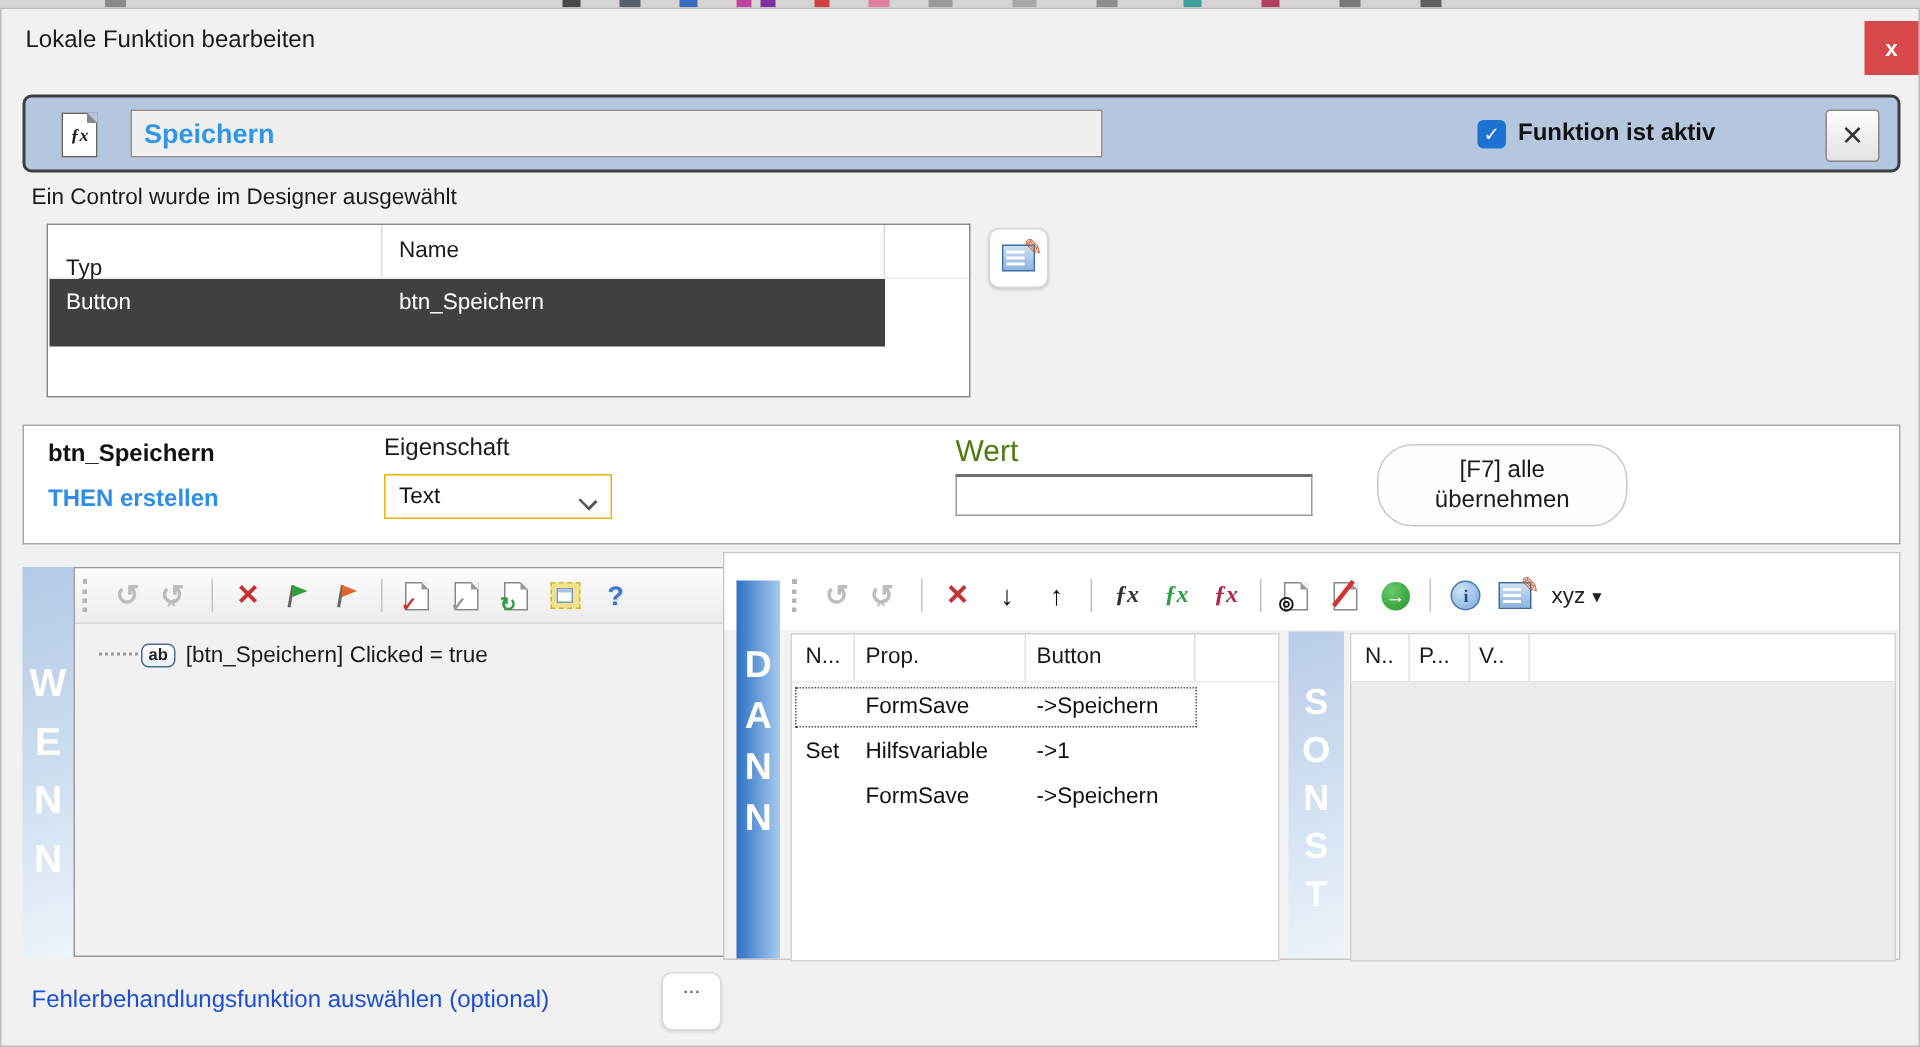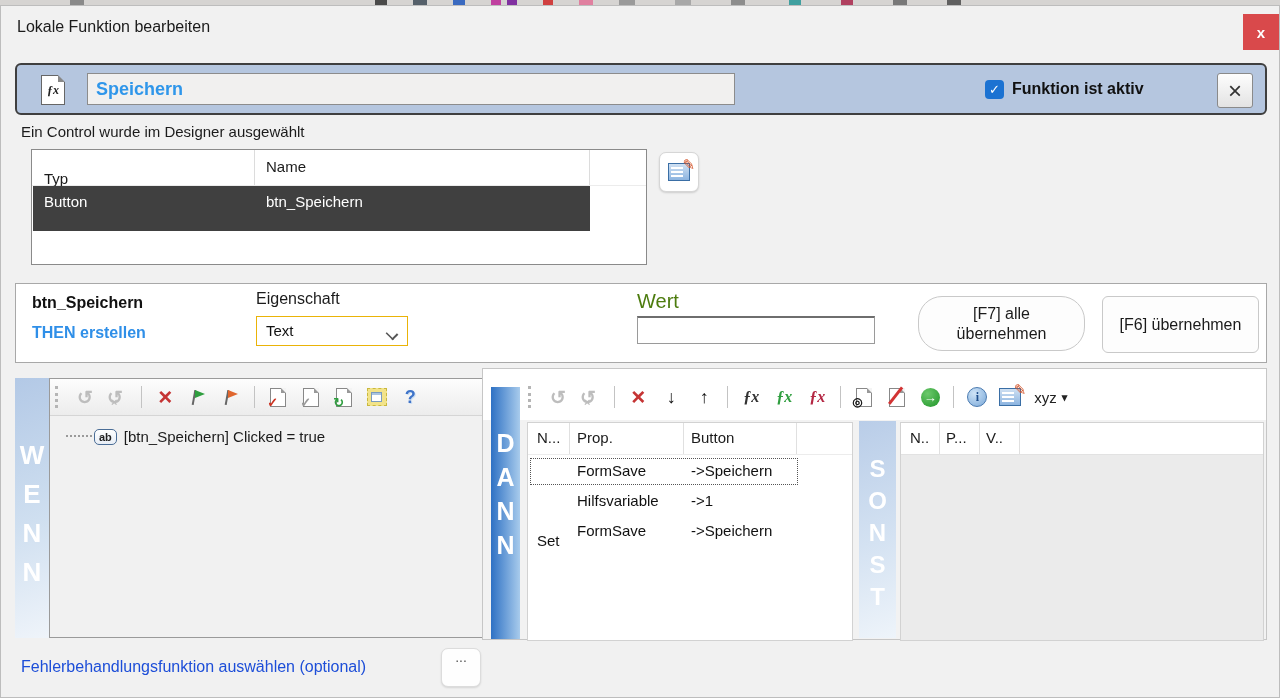--- a/index.html
+++ b/index.html
@@ -118,21 +118,21 @@
   .xyz-dd .caret{font-size:11px;color:#222;}
 
   .dann-table{position:absolute;left:44px;top:53px;width:326px;height:219px;background:#fff;border:1px solid #d2d2d2;box-sizing:border-box;}
   .dt-head{position:relative;height:31px;border-bottom:1px solid #ececec;}
   .dt-head b{position:absolute;top:6px;font-size:15px;font-weight:normal;color:#1b1b1b;}
   .dt-head .h1{left:9px;} .dt-head .h2{left:49px;} .dt-head .h3{left:163px;}
   .dt-head i{position:absolute;top:0;width:1px;height:31px;background:#e0e0e0;}
   .dt-head .l1{left:41px;} .dt-head .l2{left:155px;} .dt-head .l3{left:268px;}
   .dt-row{position:absolute;left:1px;height:29px;width:270px;cursor:pointer;}
   .dt-row span{position:absolute;top:5px;font-size:15px;color:#111;white-space:nowrap;}
-  .dt-row .cn{left:8px;margin-top:40px;} .dt-row .cp{left:48px;} .dt-row .cv{left:162px;}
+  .dt-row .cn{left:8px;} .dt-row .cp{left:48px;} .dt-row .cv{left:162px;}
   .dt-row.focus{outline:1px dotted #555;outline-offset:-2px;}
 
   .sonst-table{position:absolute;left:417px;top:53px;width:364px;height:219px;background:#ebebeb;border:1px solid #d2d2d2;box-sizing:border-box;}
   .st-head{position:relative;height:31px;background:#fff;border-bottom:1px solid #e2e2e2;}
   .st-head b{position:absolute;top:6px;font-size:15px;font-weight:normal;color:#1b1b1b;}
   .st-head .h1{left:9px;} .st-head .h2{left:45px;} .st-head .h3{left:85px;}
   .st-head i{position:absolute;top:0;width:1px;height:31px;background:#e0e0e0;}
   .st-head .l1{left:38px;} .st-head .l2{left:78px;} .st-head .l3{left:118px;}
 
   
@@ -209,21 +209,20 @@
       <div class="mid-name">btn_Speichern</div>
       <div class="mid-then">THEN erstellen</div>
       <div class="lbl-eig">Eigenschaft</div>
       <div class="sel">
         <span>Text</span>
         <i class="chev"></i>
       </div>
       <div class="lbl-wert">Wert</div>
       <input class="wert-input" value="" style="">
       <div class="btn-f7">[F7] alle übernehmen</div>
-      <div class="btn-f6">[F6] übernehmen</div>
     </div>
 
     <div class="strip strip-wenn">
       <span>W</span>
       <span>E</span>
       <span>N</span>
       <span>N</span>
     </div>
 
     <div class="wenn-panel">

